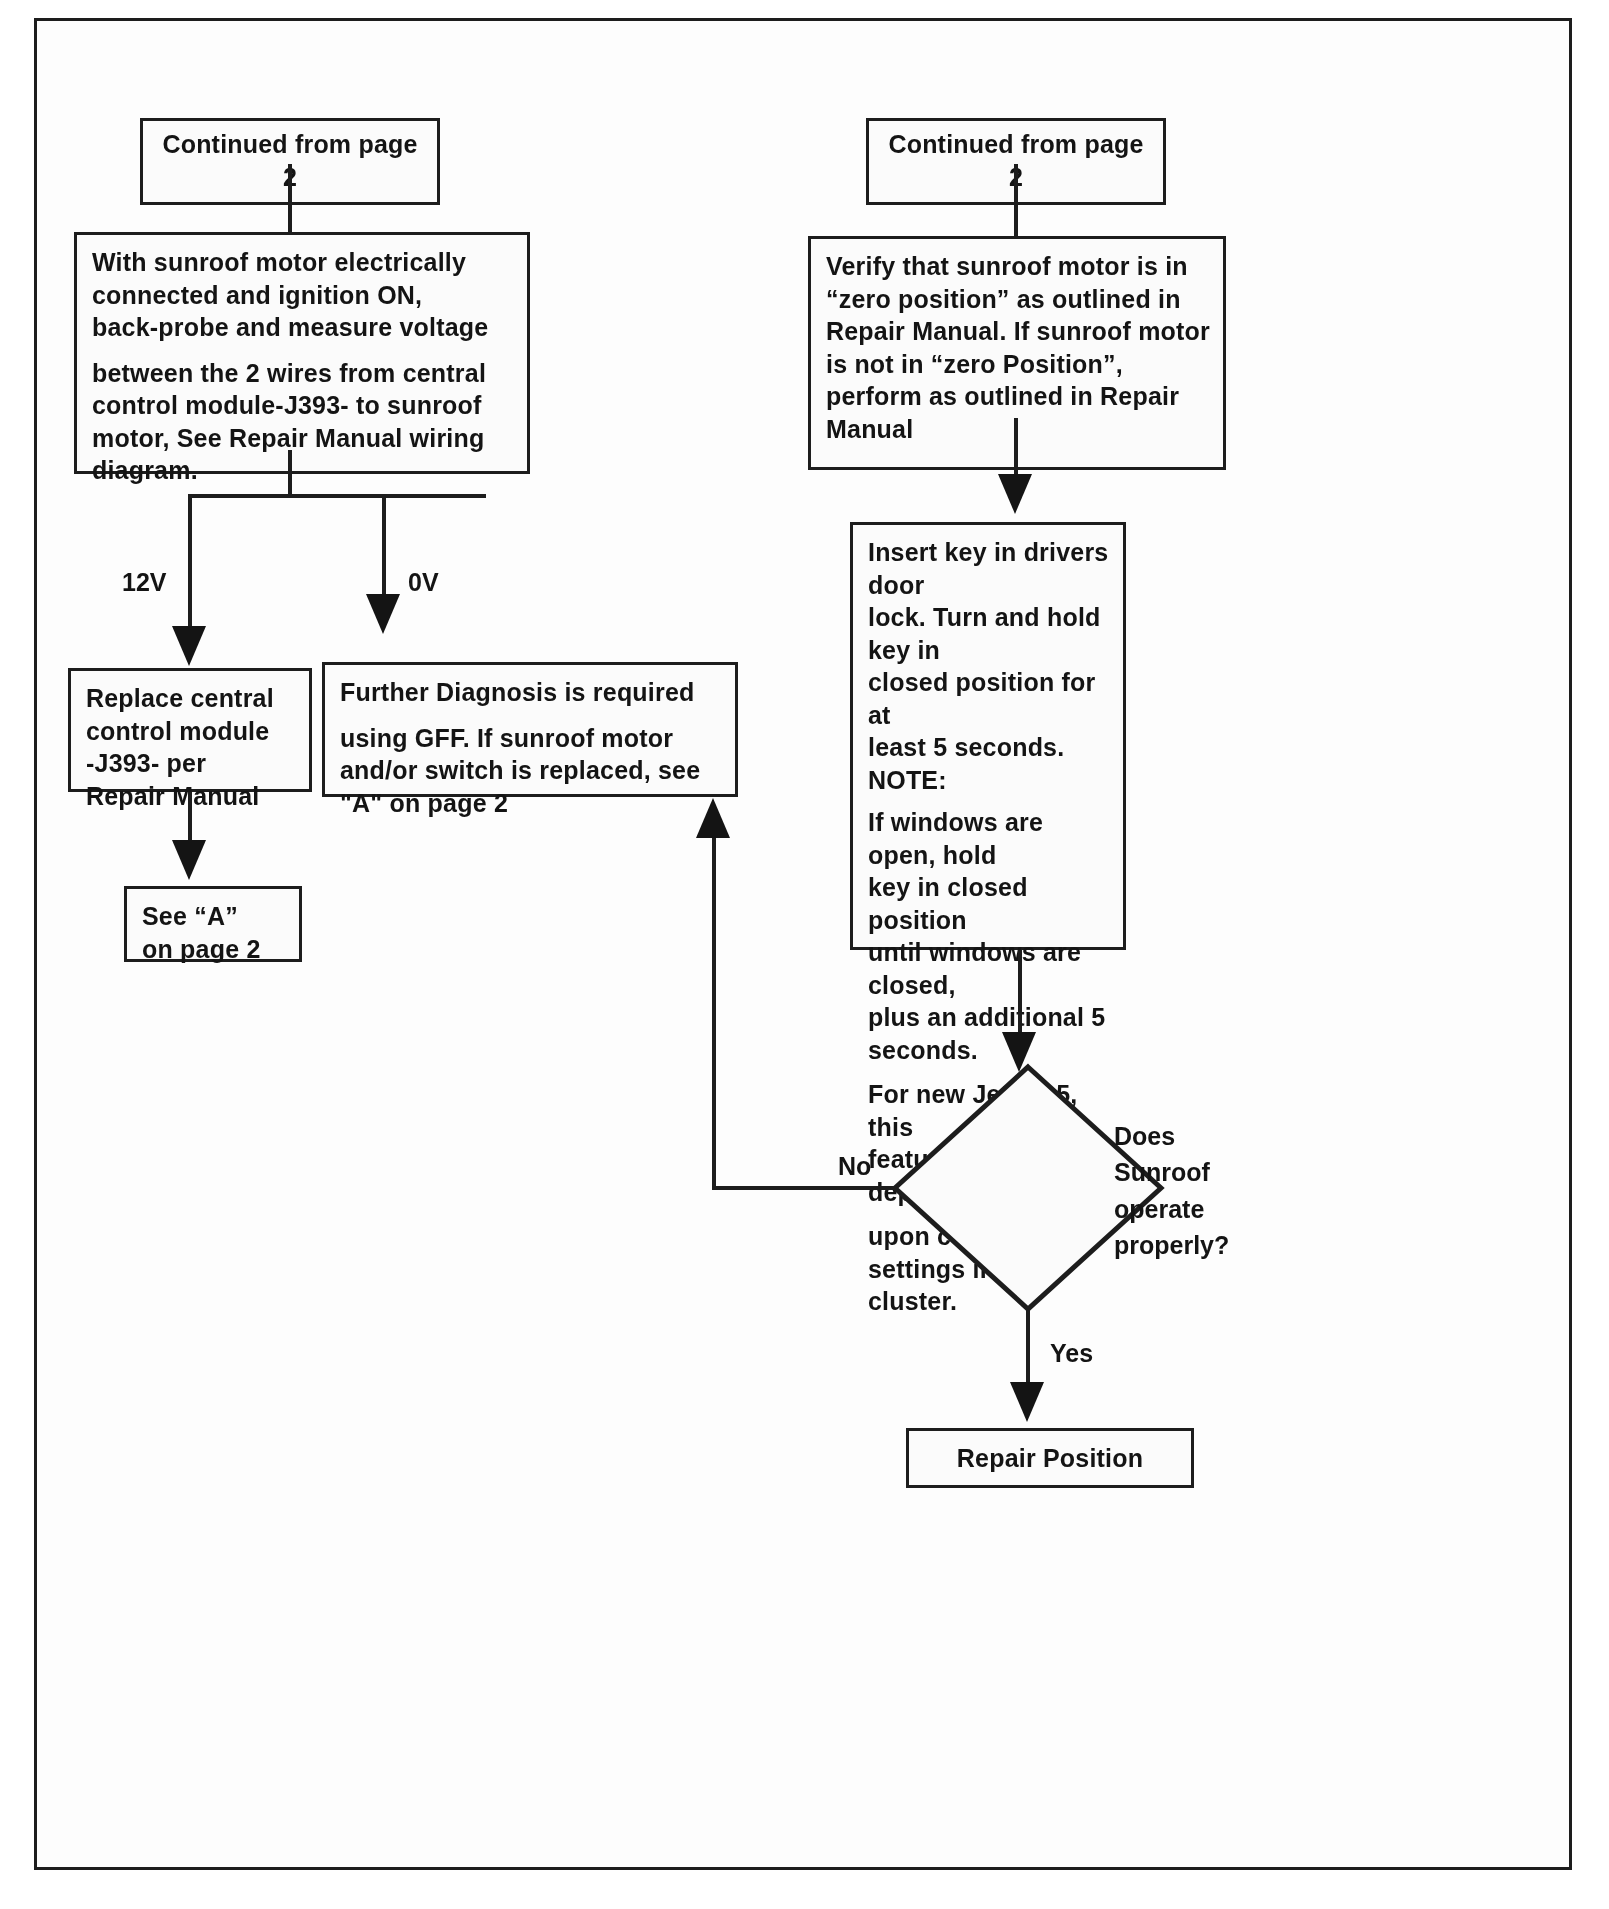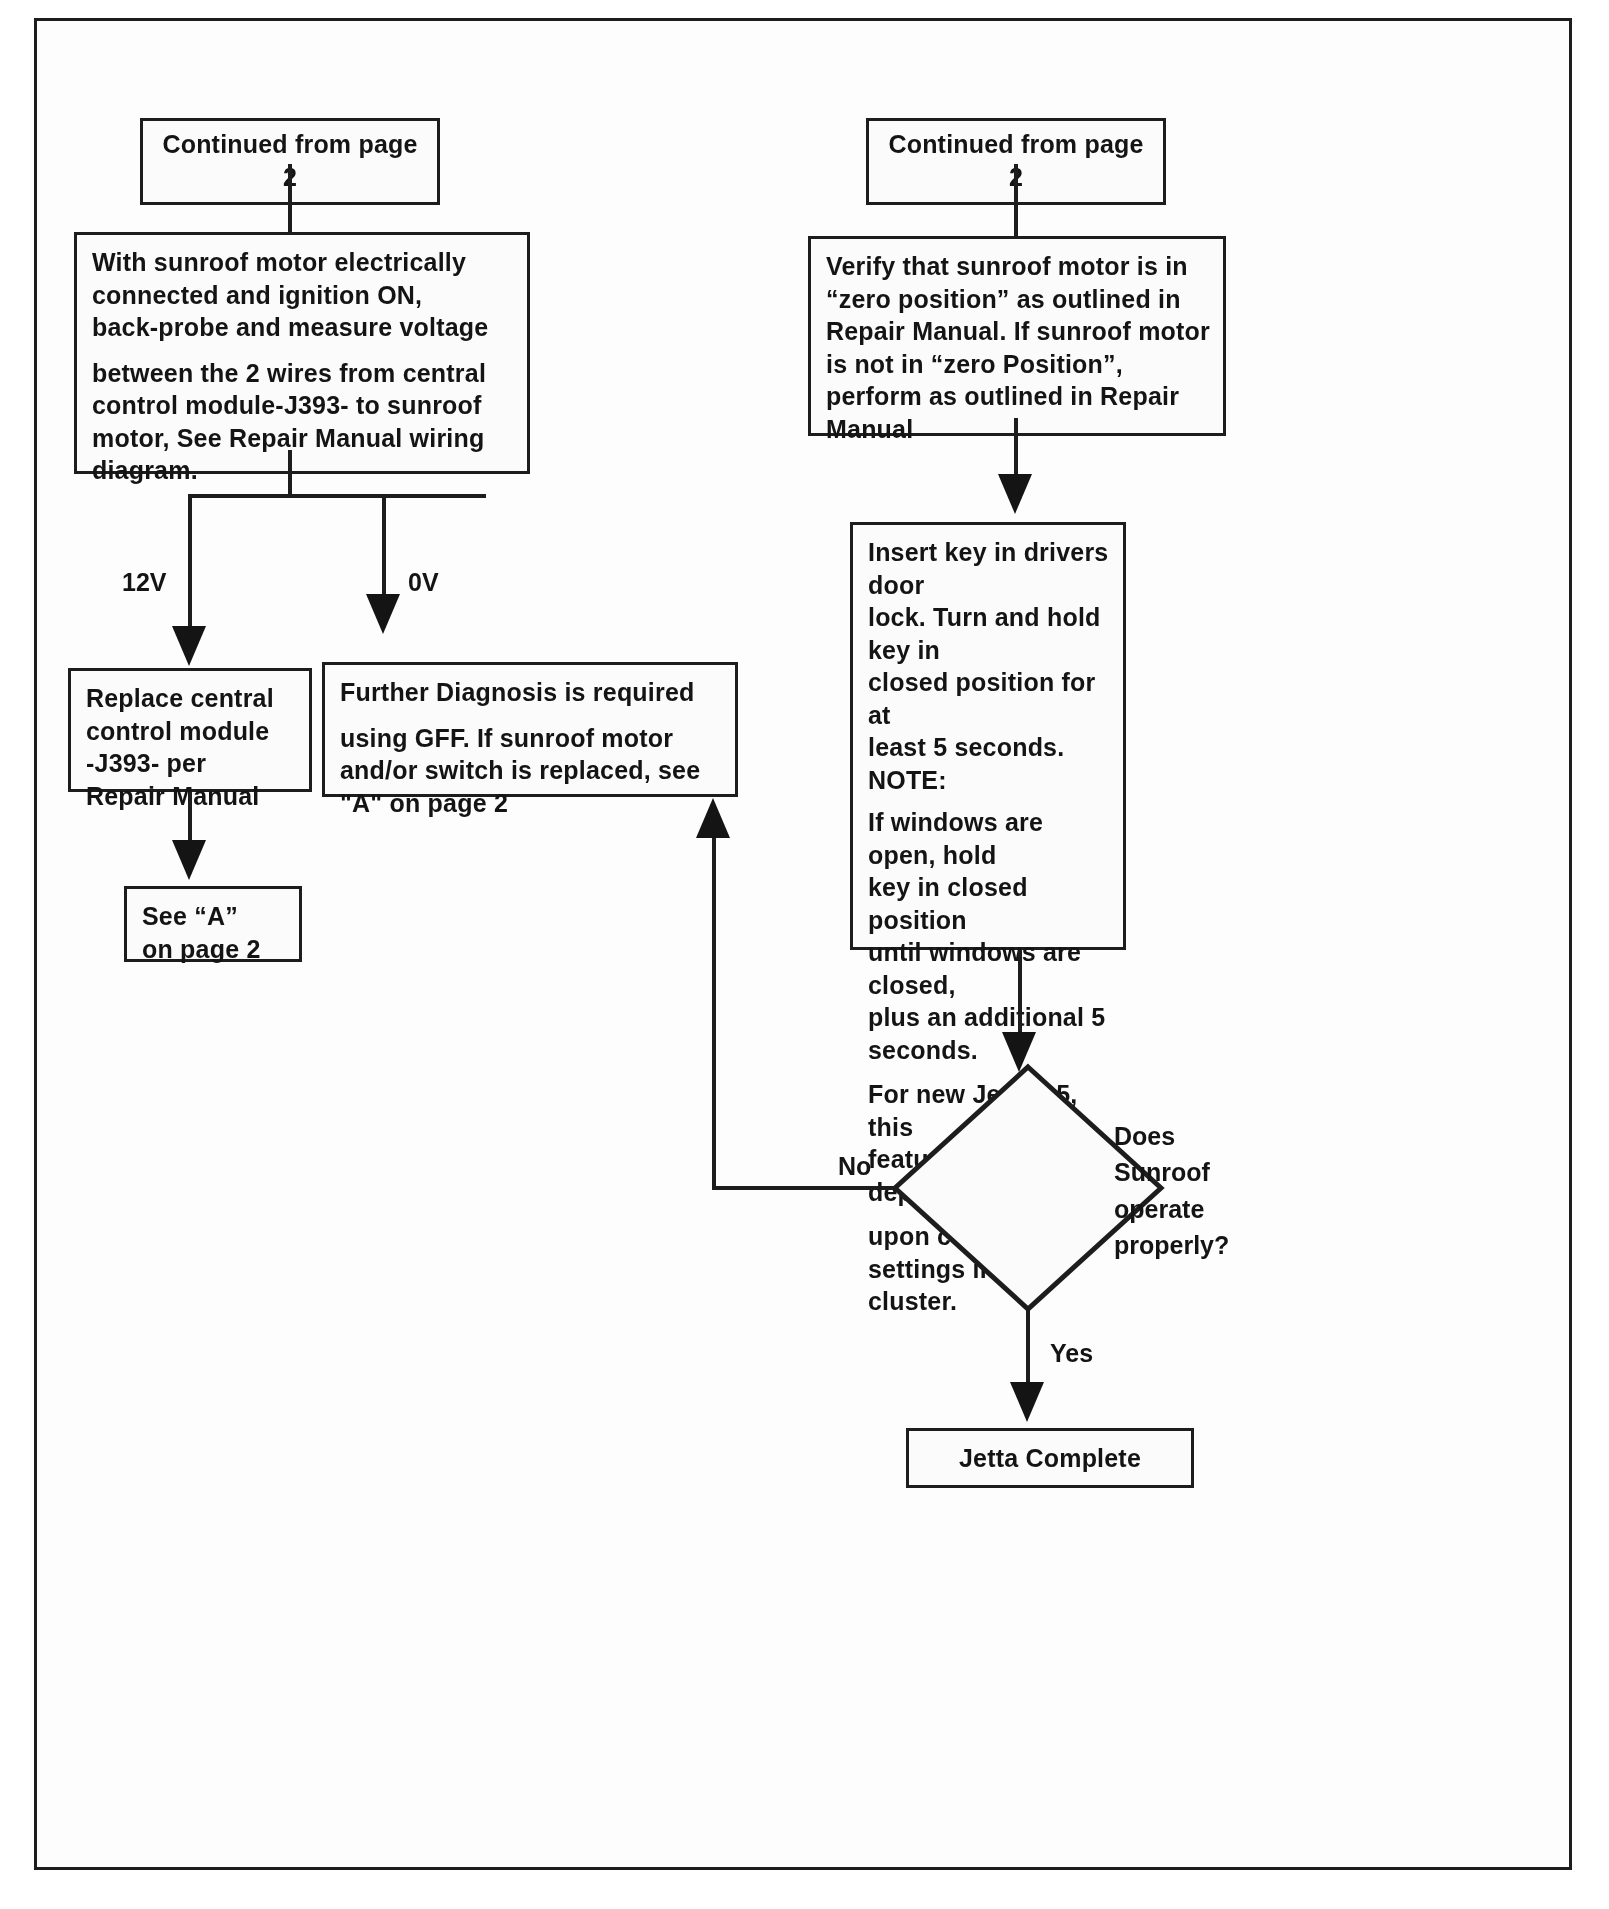--- a/index.html
+++ b/index.html
@@ -169,21 +169,21 @@
     <span class="txt">See “A”
 on page 2</span>
   </div>
 
   <div class="node connector" style="left:866px; top:118px; width:300px;">
     <span class="txt">Continued from page 2</span>
   </div>
 
   <div class="vline" style="left:1014px; top:164px; height:72px;"></div>
 
-  <div class="node pad" style="left:808px; top:236px; width:418px; height:200px; font-size:25px;">
+  <div class="node pad" style="left:808px; top:236px; width:418px; height:234px; font-size:25px;">
     <span class="txt">Verify that sunroof motor is in
 “zero position” as outlined in
 Repair Manual. If sunroof motor
 is not in “zero Position”,
 perform as outlined in Repair
 Manual</span>
   </div>
 
   <div class="vline" style="left:1014px; top:418px; height:62px;"></div>
   <div class="arrow-down" style="left:998px; top:474px;"></div>
@@ -221,16 +221,16 @@
   <div class="hline" style="left:712px; top:1186px; width:186px;"></div>
   <div class="vline" style="left:712px; top:838px; height:350px;"></div>
   <div class="arrow-up" style="left:696px; top:798px;"></div>
   <div class="edge-label" style="left:838px; top:1152px;">No</div>
 
   <div class="vline" style="left:1026px; top:1308px; height:80px;"></div>
   <div class="arrow-down" style="left:1010px; top:1382px;"></div>
   <div class="edge-label" style="left:1050px; top:1300px;margin-top:39px;">Yes</div>
 
   <div class="node center-text" style="left:906px; top:1428px; width:288px; height:60px; font-size:25px; line-height:54px;">
-    <span class="txt">Jetta Complete</span>
+    <span class="txt">Repair Position</span>
   </div>
 
 </div>
 
 </body></html>

